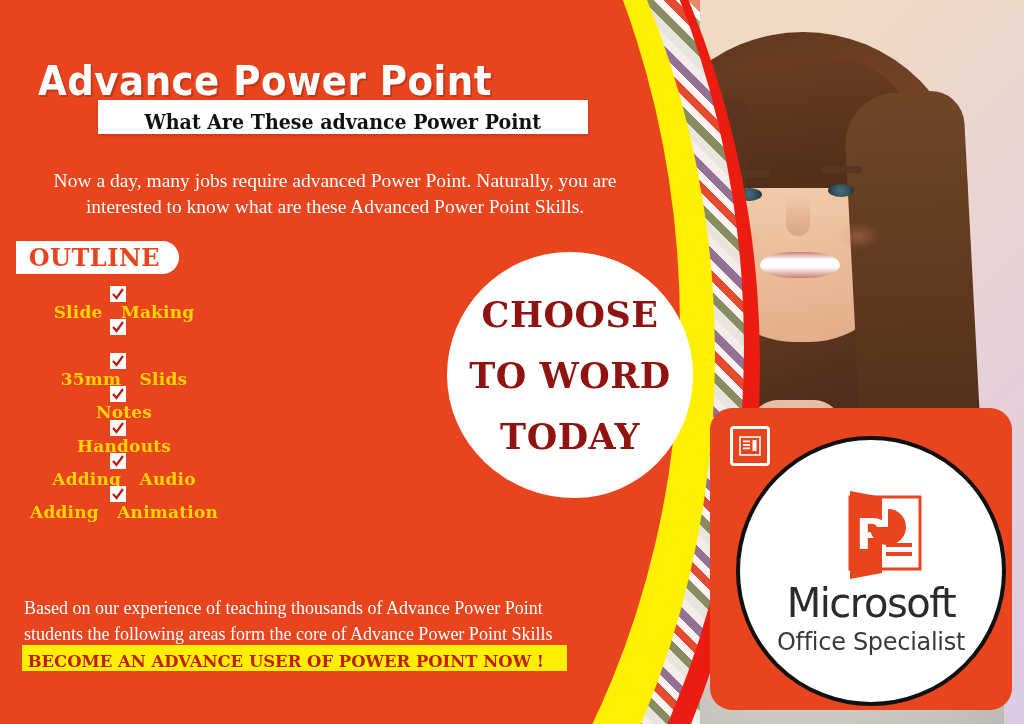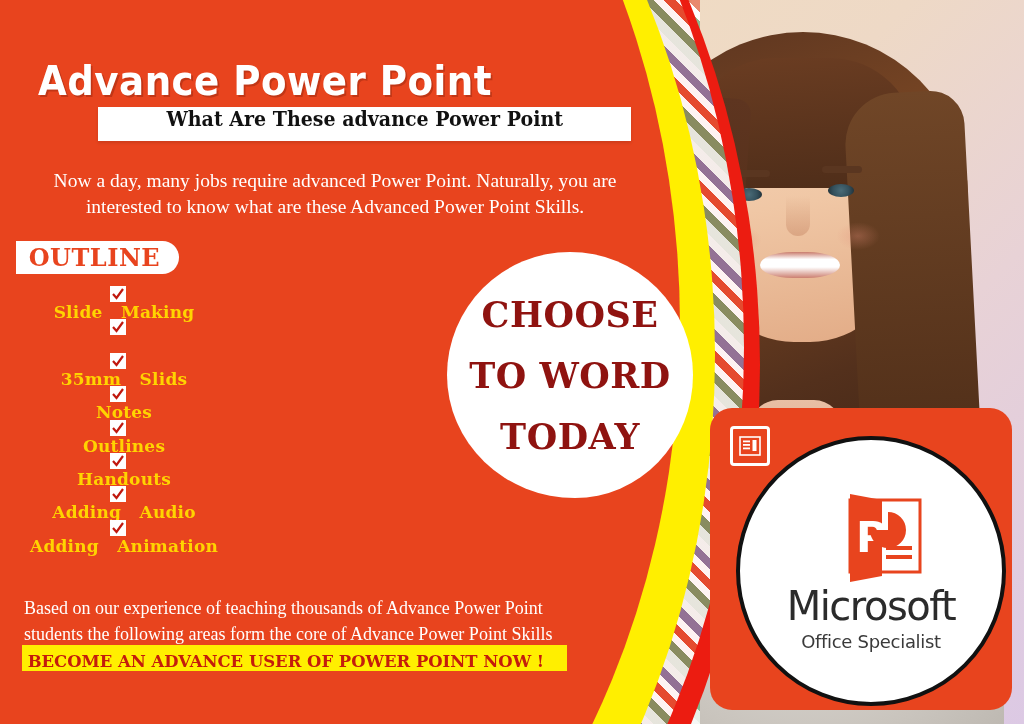--- a/index.html
+++ b/index.html
@@ -110,22 +110,22 @@
 
   
   .title{
     position:absolute;left:38px;top:58px;
     font-family:"DejaVu Sans",sans-serif;font-weight:bold;font-size:40px;
     color:#fff;letter-spacing:.5px;
     text-shadow:2px 2px 0 rgba(120,30,10,.35);
     transform:scaleX(.93);transform-origin:left center;white-space:nowrap;
   }
   .subbox{
-    position:absolute;left:98px;top:107px;width:533px;height:34px;
-    background:#fff;display:flex;align-items:flex-start;justify-content:center;
+    position:absolute;left:98px;top:100px;width:490px;height:34px;
+    background:#fff;display:flex;align-items:flex-end;justify-content:center;
     box-shadow:0 2px 3px rgba(0,0,0,.12);
   }
   .subbox span{
     font-family:"DejaVu Serif",serif;font-weight:bold;font-size:20px;color:#111;
     transform:scaleX(.95);white-space:nowrap;
   }
   .lead{
     position:absolute;left:20px;top:168px;width:630px;text-align:center;
     font-family:"Liberation Serif",serif;font-size:19.5px;color:#fff;line-height:1.35;
   }
@@ -191,21 +191,21 @@
   .ms-circle{
     position:absolute;left:26px;top:28px;width:262px;height:262px;border-radius:50%;
     background:#fff;border:4px solid #111;
     display:flex;flex-direction:column;align-items:center;justify-content:center;
   }
   .ms-name{
     font-family:"DejaVu Sans",sans-serif;font-size:40px;color:#2b2b2b;
     letter-spacing:-1.5px;line-height:1;margin-top:0;
   }
   .ms-sub{
-    font-family:"DejaVu Sans",sans-serif;font-size:18px;color:#3a3a3a;
+    font-family:"DejaVu Sans",sans-serif;font-size:24px;color:#3a3a3a;
     letter-spacing:-.3px;margin-top:5px;
   }
 </style>
 </head>
 <body>
 
 <div class="poster">
 
   <div class="photo">
     <div class="ph-bg"></div>
@@ -287,28 +287,20 @@
           </svg>
       </span>
       <span class="ck-label">Notes</span>
     </div>
     <div class="ck-item">
       <span class="ck-box">
         <svg width="14" height="14" viewBox="0 0 14 14">
             <path d="M2 7 L5.5 11 L12 2" stroke="#c0180e" stroke-width="2.2" fill="none"></path>
           </svg>
       </span>
-      <span class="ck-label">Outlines</span>
-    </div>
-    <div class="ck-item">
-      <span class="ck-box">
-        <svg width="14" height="14" viewBox="0 0 14 14">
-            <path d="M2 7 L5.5 11 L12 2" stroke="#c0180e" stroke-width="2.2" fill="none"></path>
-          </svg>
-      </span>
       <span class="ck-label">Handouts</span>
     </div>
     <div class="ck-item">
       <span class="ck-box">
         <svg width="14" height="14" viewBox="0 0 14 14">
             <path d="M2 7 L5.5 11 L12 2" stroke="#c0180e" stroke-width="2.2" fill="none"></path>
           </svg>
       </span>
       <span class="ck-label">Adding   Audio</span>
     </div>

